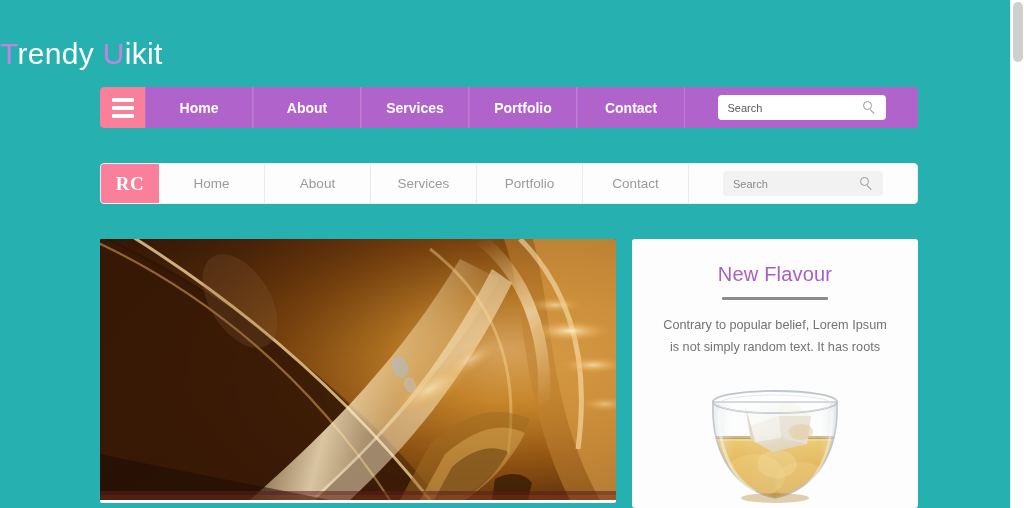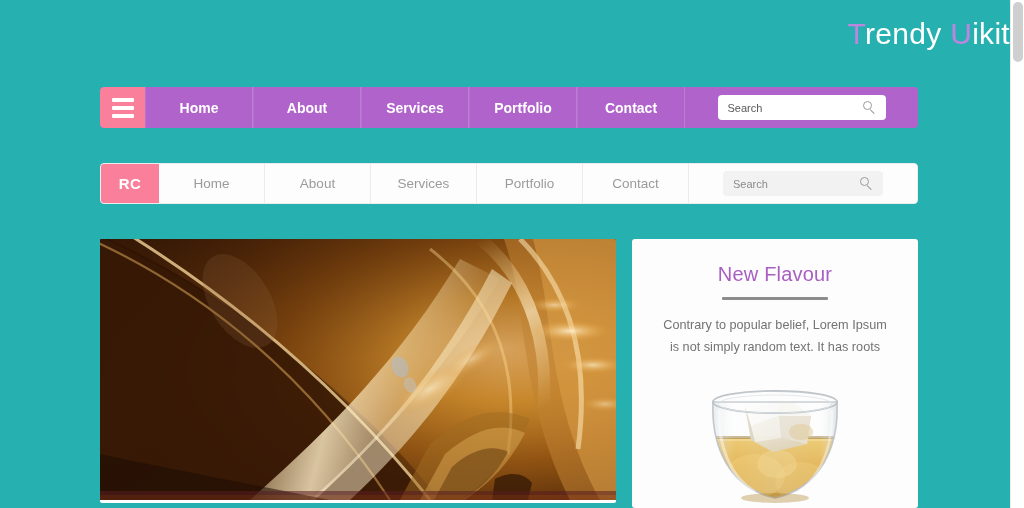--- a/index.html
+++ b/index.html
@@ -21,22 +21,22 @@
     position: absolute;
     left: 0; top: 0;
     width: 1010px;
     height: 508px;
     background: #26b0b0;
     overflow: hidden;
   }
 
   
   .site-title {
-    text-align: right;
-    padding-top: 12px;
+    text-align: left;
+    padding-top: 32px;
     font-size: 30px;
     font-weight: 400;
     letter-spacing: 0.3px;
     color: #ffffff;
     line-height: 44px;
     height: 66px;
   }
   .site-title .accent { color: #bf84de; }
 
   
@@ -142,23 +142,24 @@
     border: 1px solid #ececec;
   }
   .brand-box-rc {
     width: 58px;
     flex: 0 0 58px;
     background: #fa7f9b;
     display: flex;
     align-items: center;
     justify-content: center;
     color: #ffffff;
-    font-size: 15px;
+    font-size: 19px;
     font-weight: bold;
     letter-spacing: 0.5px;
+    font-family: Liberation Serif, serif;
   }
   .navbar-white .nav-item {
     flex: 0 0 106px;
     display: flex;
     align-items: center;
     justify-content: center;
     color: #9b9b9b;
     font-size: 13.5px;
     border-right: 1px solid #efe7f2;
     cursor: pointer;

